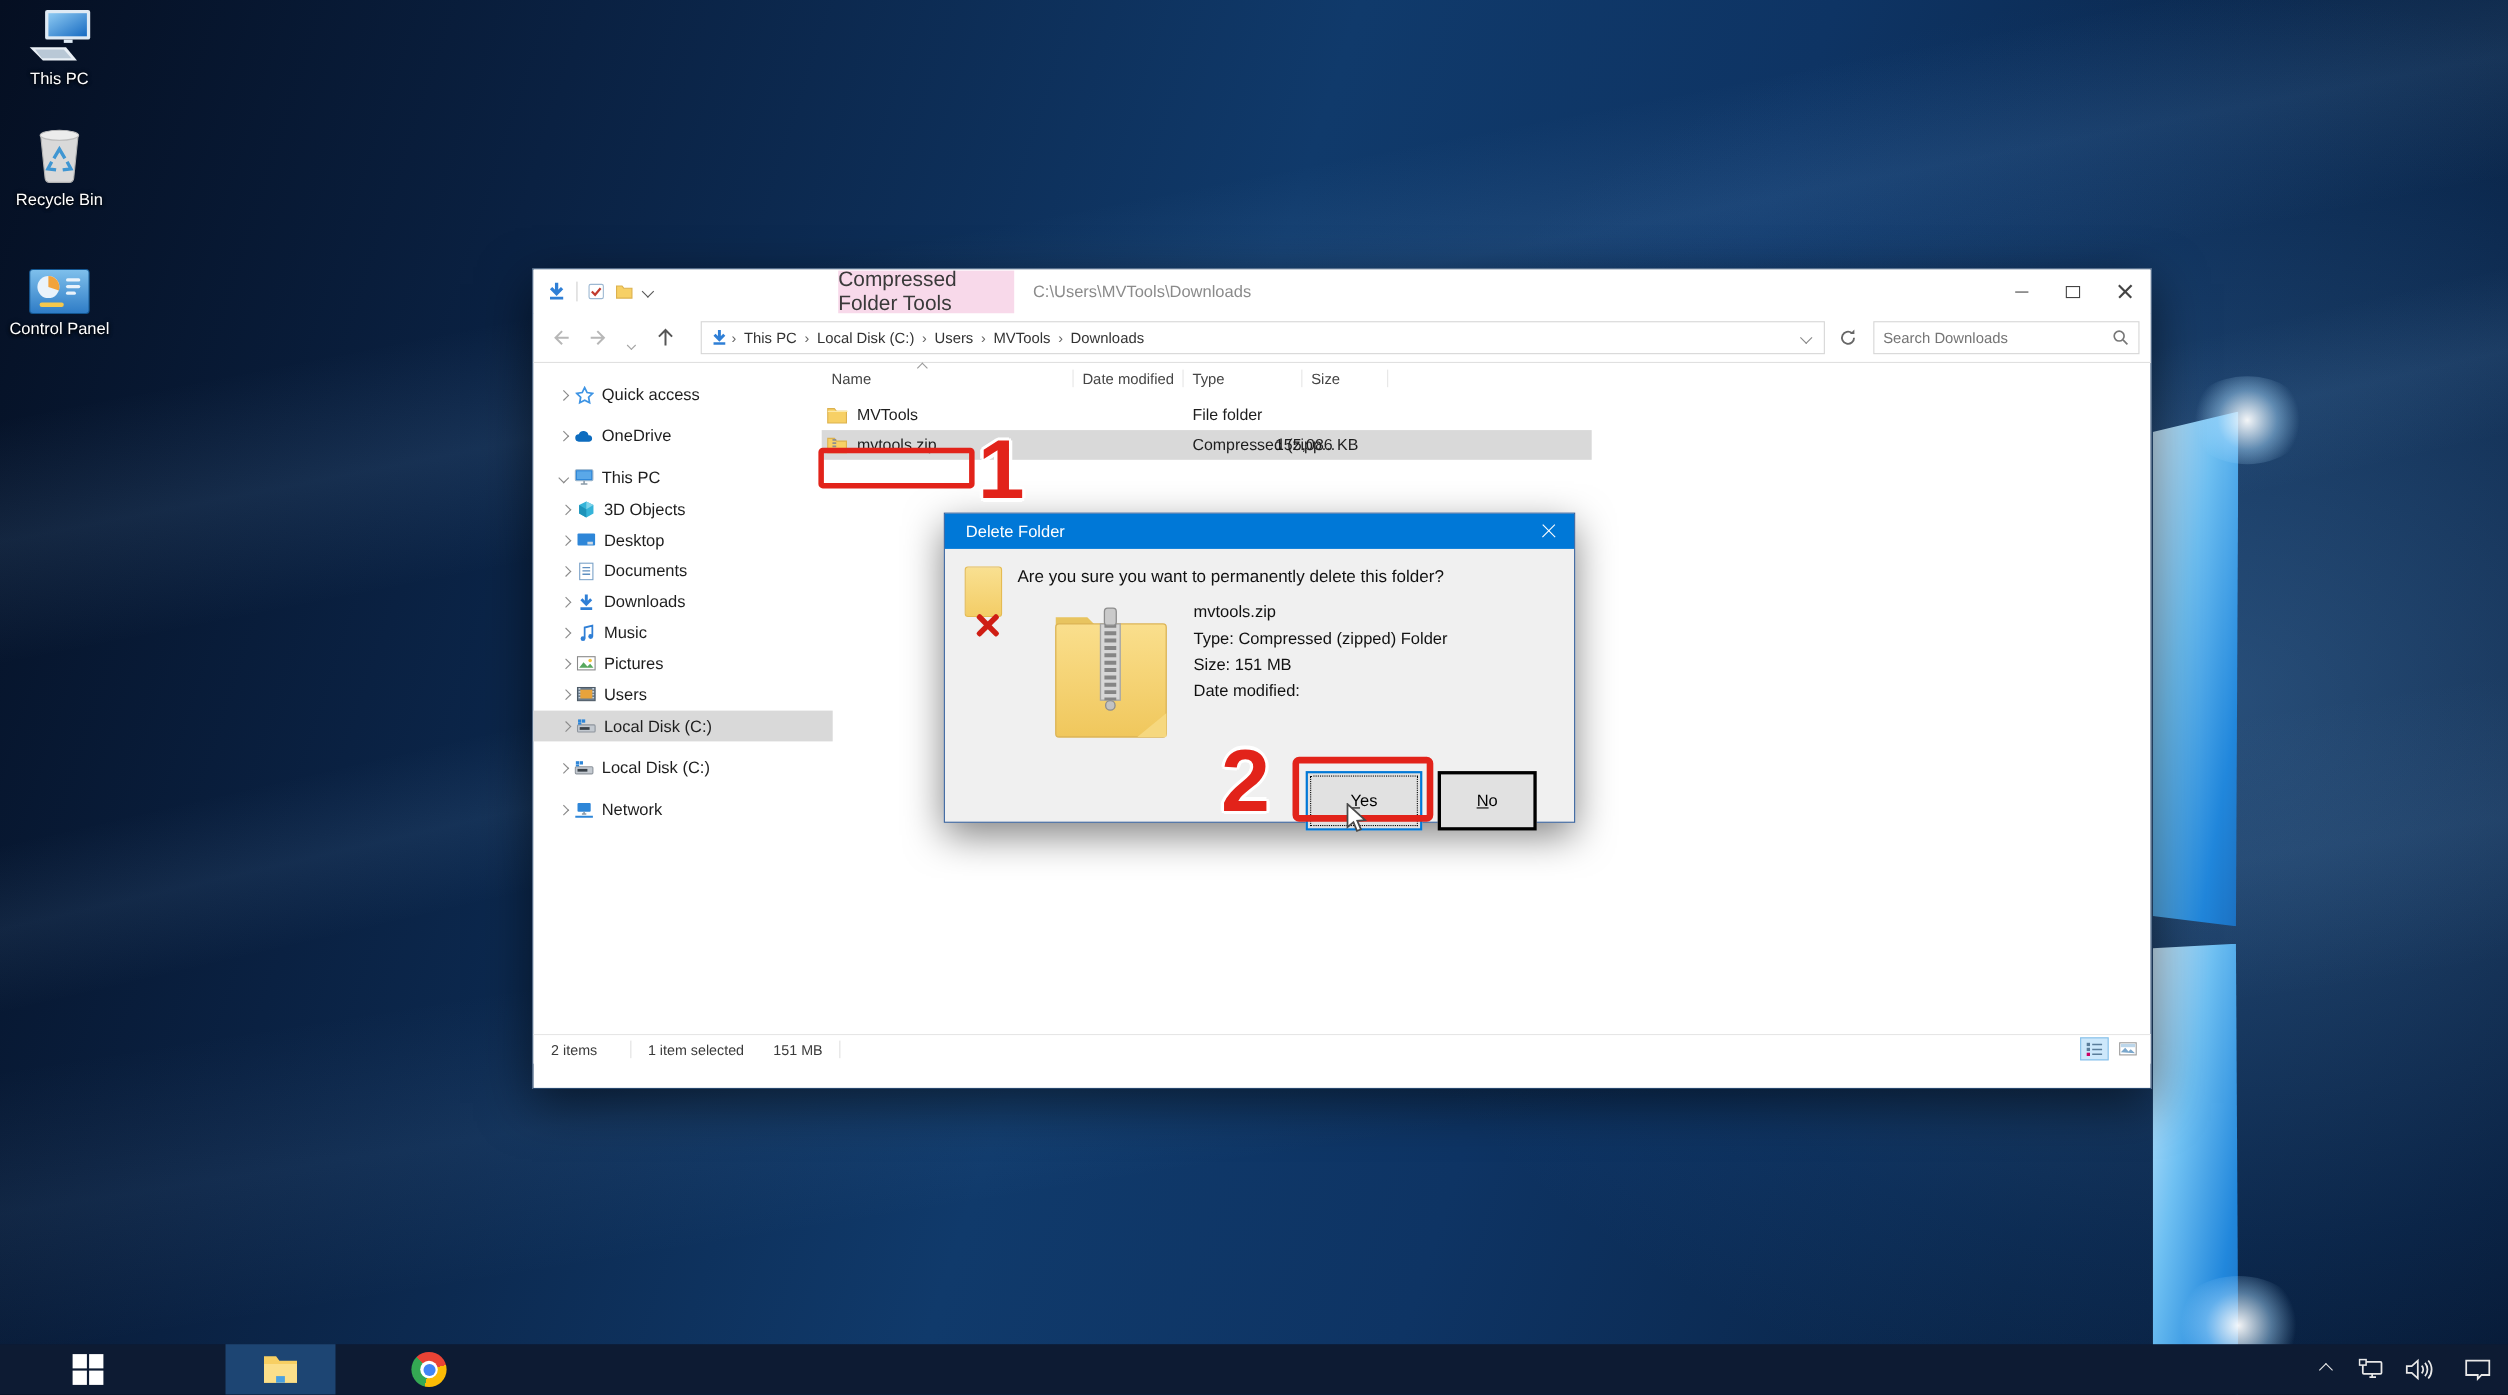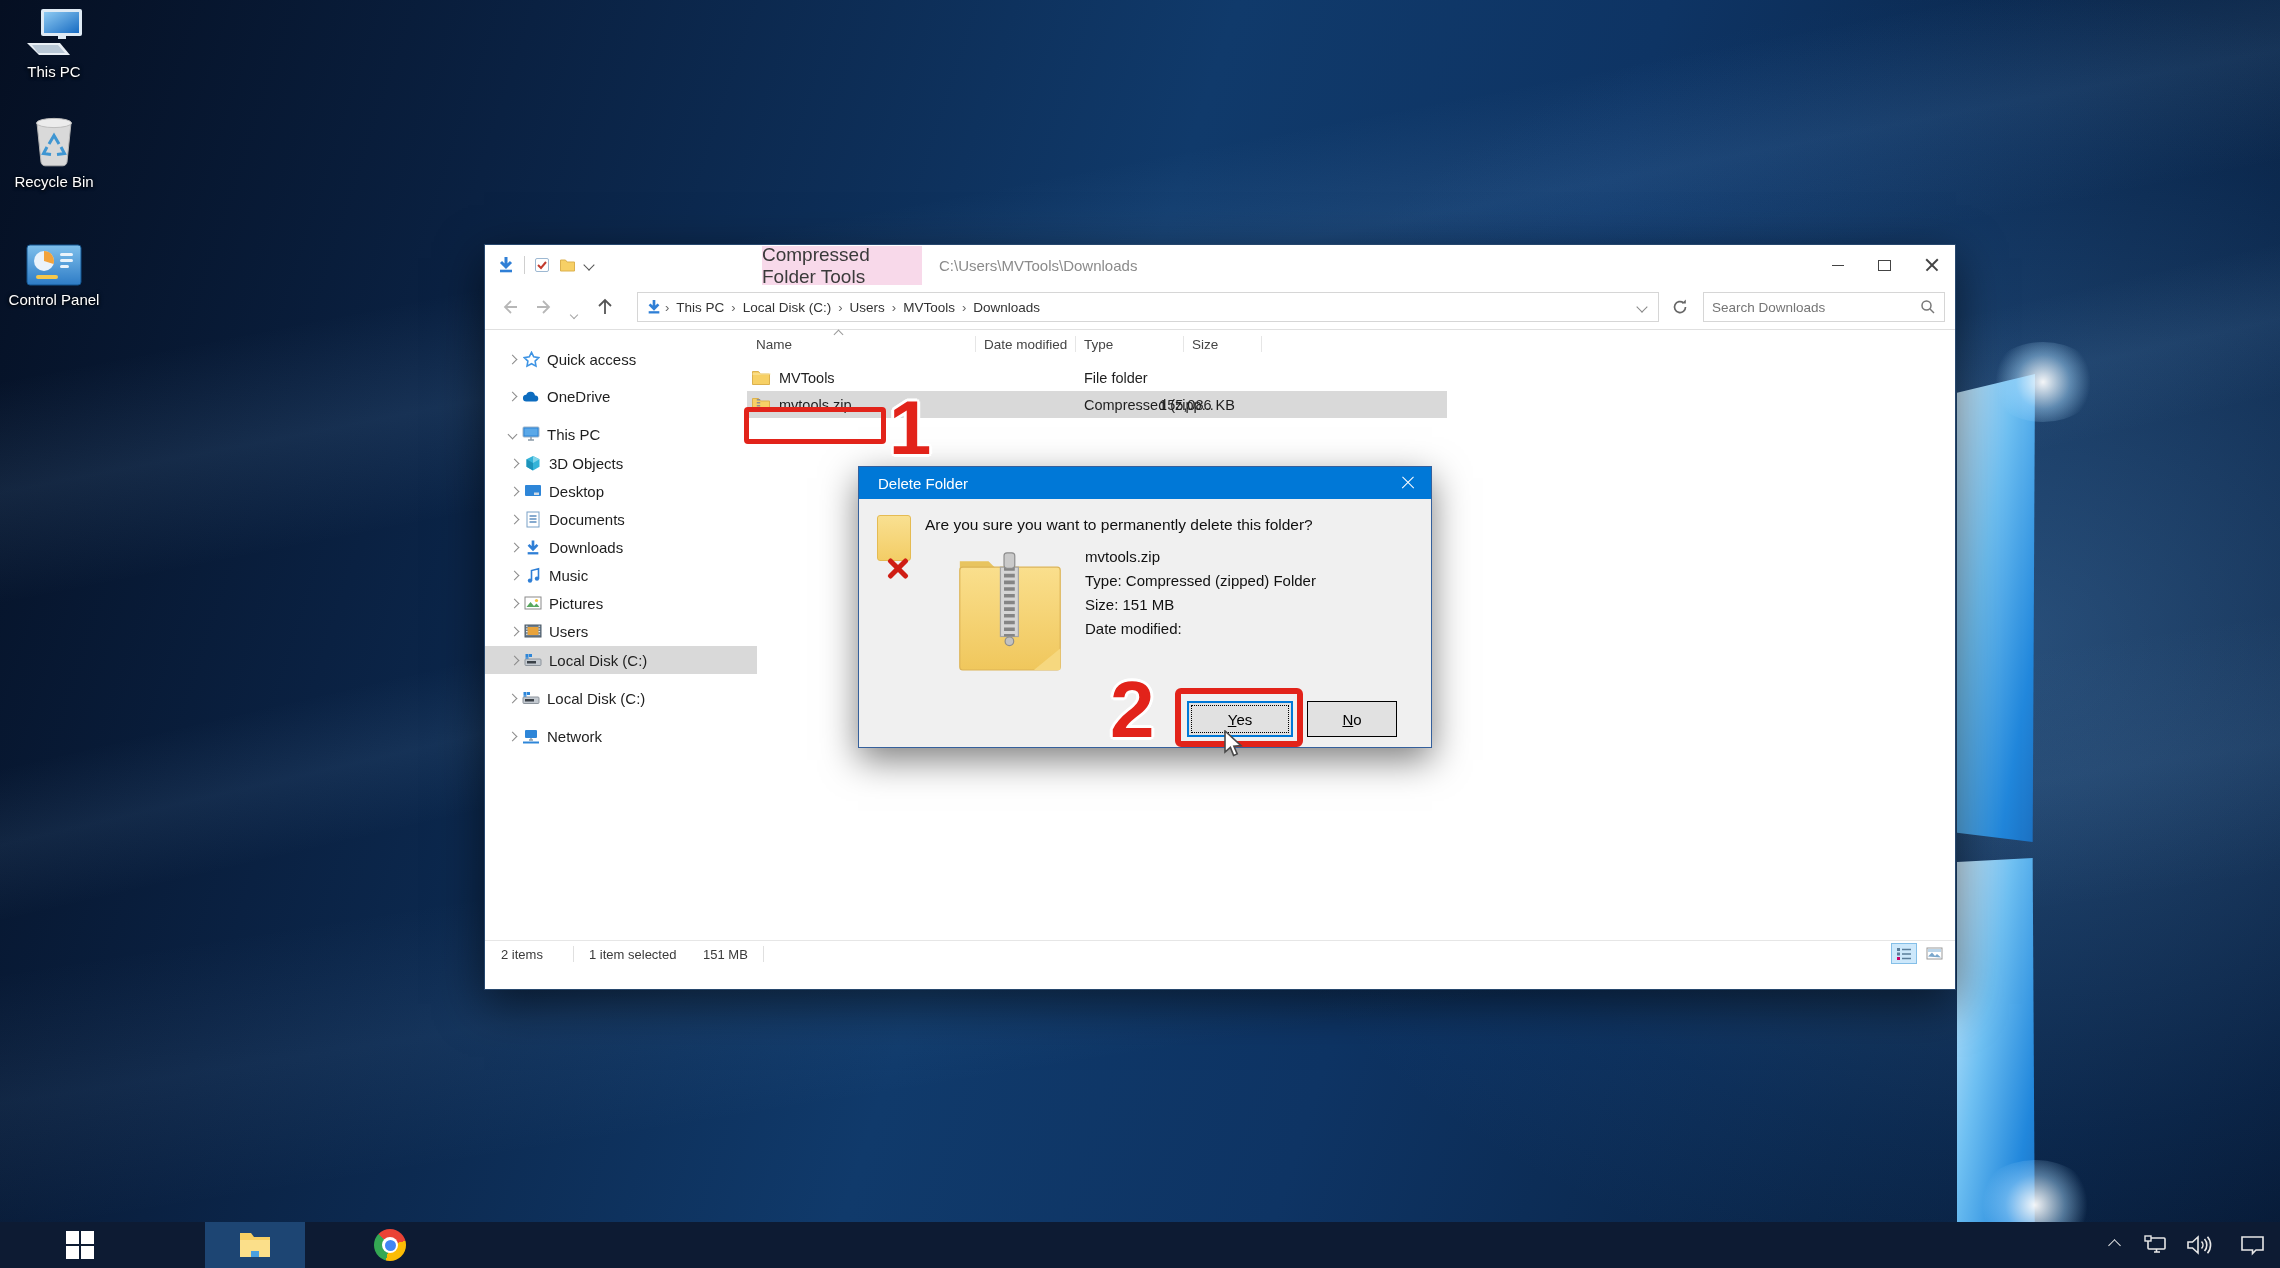--- a/index.html
+++ b/index.html
@@ -99,24 +99,24 @@
   .dlg-close{position:absolute;right:0;top:0;width:46px;height:32px;display:flex;align-items:center;justify-content:center;}
   .dlg-close .glyph-close::before,.dlg-close .glyph-close::after{background:#fff;height:1.4px;}
   .dlg-body{position:relative;height:248px;}
   .warnfolder{position:absolute;left:18px;top:16px;width:32px;height:44px;border-radius:3px;
     background:linear-gradient(#f9e091,#f3cd66);border:1px solid #e5bb52;}
   .warnx{position:absolute;left:8px;top:40px;width:24px;height:24px;}
   .warnx::before,.warnx::after{content:"";position:absolute;left:-1px;top:10px;width:26px;height:5px;background:#cf1d14;border-radius:2px;}
   .warnx::before{transform:rotate(45deg);} .warnx::after{transform:rotate(-45deg);}
   .dlg-msg{position:absolute;left:66px;top:17px;font-size:15.5px;color:#111;}
   .dlg-info{position:absolute;left:226px;top:46px;font-size:15px;color:#111;line-height:24px;}
-  .dlg-btn{position:absolute;top:202px;height:36px;background:#e1e1e1;display:flex;align-items:center;justify-content:center;
+  .dlg-btn{position:absolute;top:202px;height:54px;background:#e1e1e1;display:flex;align-items:center;justify-content:center;
     font-size:15px;color:#000;box-sizing:border-box;}
   .btn-yes{left:328px;width:106px;border:2px solid #0078d7;outline:1px dotted #000;outline-offset:-5px;}
-  .btn-no{left:448px;width:90px;border:1px solid #000000;}
+  .btn-no{left:448px;width:90px;border:3px solid #000000;}
   .ul{text-decoration:underline;}
 
   
   .ann-box{position:absolute;border:5px solid #e2231a;border-radius:4px;box-sizing:border-box;}
   .ann-num{position:absolute;font-weight:bold;color:#e2231a;
     text-shadow:-3px 0 #fff,3px 0 #fff,0 -3px #fff,0 3px #fff,-2px -2px #fff,2px 2px #fff,-2px 2px #fff,2px -2px #fff;}
   #box1{left:744px;top:407px;width:142px;height:37px;}
   #num1{left:889px;top:384px;font-size:76px;}
   #box2{left:1175px;top:688px;width:128px;height:59px;border-width:6px;border-radius:6px;}
   #num2{left:1110px;top:664px;font-size:80px;}

